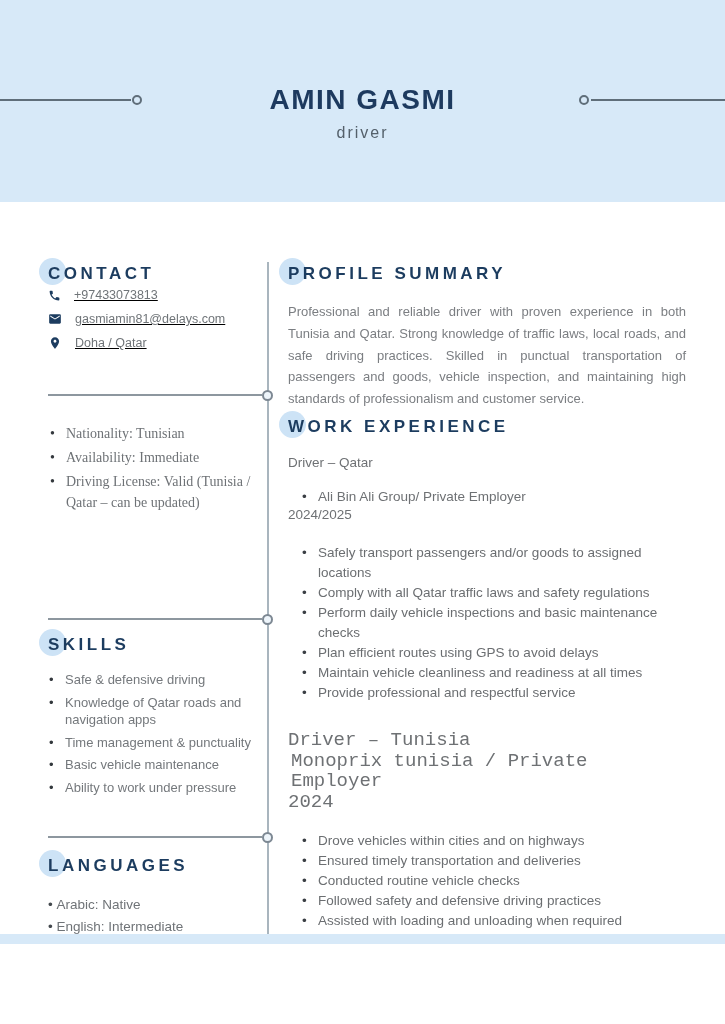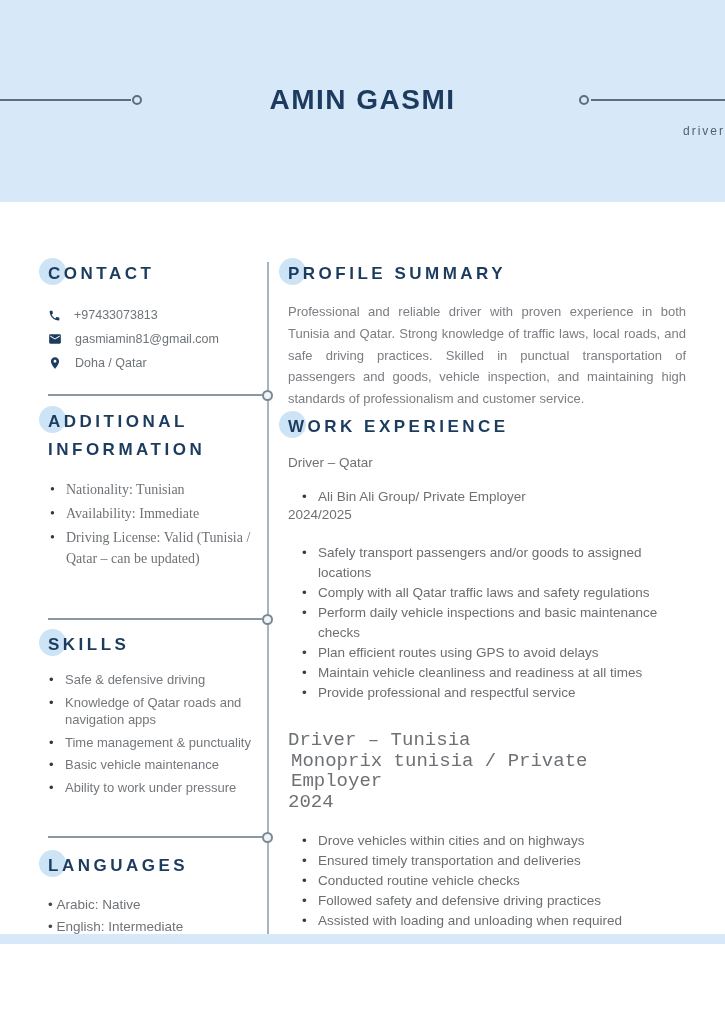--- a/index.html
+++ b/index.html
@@ -47,22 +47,22 @@
     text-align: center;
     font-size: 28px;
     font-weight: 700;
     letter-spacing: 1.5px;
     color: #1d3a5f;
   }
   .subtitle {
     position: absolute;
     left: 0; top: 124px;
     width: 725px;
-    text-align: right;
-    font-size: 12px;
+    text-align: center;
+    font-size: 16px;
     letter-spacing: 2px;
     color: #54606b;
   }
 
   
   .footer-band {
     position: absolute;
     left: 0; bottom: 0;
     width: 725px; height: 10px;
     background: #d7e9f8;
@@ -123,21 +123,21 @@
   .right-col-section { position: absolute; left: 288px; width: 398px; }
 
   .sec-contact    { top: 260px; }
   .sec-additional { top: 408px; }
   .sec-skills     { top: 631px; }
   .sec-languages  { top: 852px; }
   .sec-profile    { top: 260px; }
   .sec-work       { top: 413px; }
 
   
-  .contact-list { margin-top: 20px; list-style: none; }
+  .contact-list { margin-top: 0; list-style: none; text-decoration: underline; }
   .contact-item {
     display: flex;
     align-items: center;
     gap: 13px;
     margin-bottom: 10px;
     font-size: 12.5px;
     color: #6f7478;
   }
   .contact-item svg { flex: 0 0 auto; display: block; }
 
@@ -263,38 +263,34 @@
             </svg>
         </span>
         <span>+97433073813</span>
       </li>
       <li class="contact-item">
         <span>
           <svg width="14" height="14" viewBox="0 0 24 24" fill="#1c3c5f">
               <path d="M20 4H4c-1.1 0-1.99.9-1.99 2L2 18c0 1.1.9 2 2 2h16c1.1 0 2-.9 2-2V6c0-1.1-.9-2-2-2zm0 4l-8 5-8-5V6l8 5 8-5v2z"></path>
             </svg>
         </span>
-        <span>gasmiamin81@gmail.com</span>
+        <span>gasmiamin81@delays.com</span>
       </li>
       <li class="contact-item">
         <span>
           <svg width="14" height="14" viewBox="0 0 24 24" fill="#1c3c5f">
               <path d="M12 2C8.13 2 5 5.13 5 9c0 5.25 7 13 7 13s7-7.75 7-13c0-3.87-3.13-7-7-7zm0 9.5c-1.38 0-2.5-1.12-2.5-2.5s1.12-2.5 2.5-2.5 2.5 1.12 2.5 2.5-1.12 2.5-2.5 2.5z"></path>
             </svg>
         </span>
         <span>Doha / Qatar</span>
       </li>
     </ul>
   </div>
 
   <div class="left-col-section sec-additional">
-    <div class="sec-heading">
-      <span class="accent-circle"></span>
-      <span class="heading-text">ADDITIONAL INFORMATION</span>
-    </div>
     <ul class="info-list">
       <li>Nationality: Tunisian</li>
       <li>Availability: Immediate</li>
       <li>Driving License: Valid (Tunisia / Qatar – can be updated)</li>
     </ul>
   </div>
 
   <div class="left-col-section sec-skills">
     <div class="sec-heading">
       <span class="accent-circle"></span>

